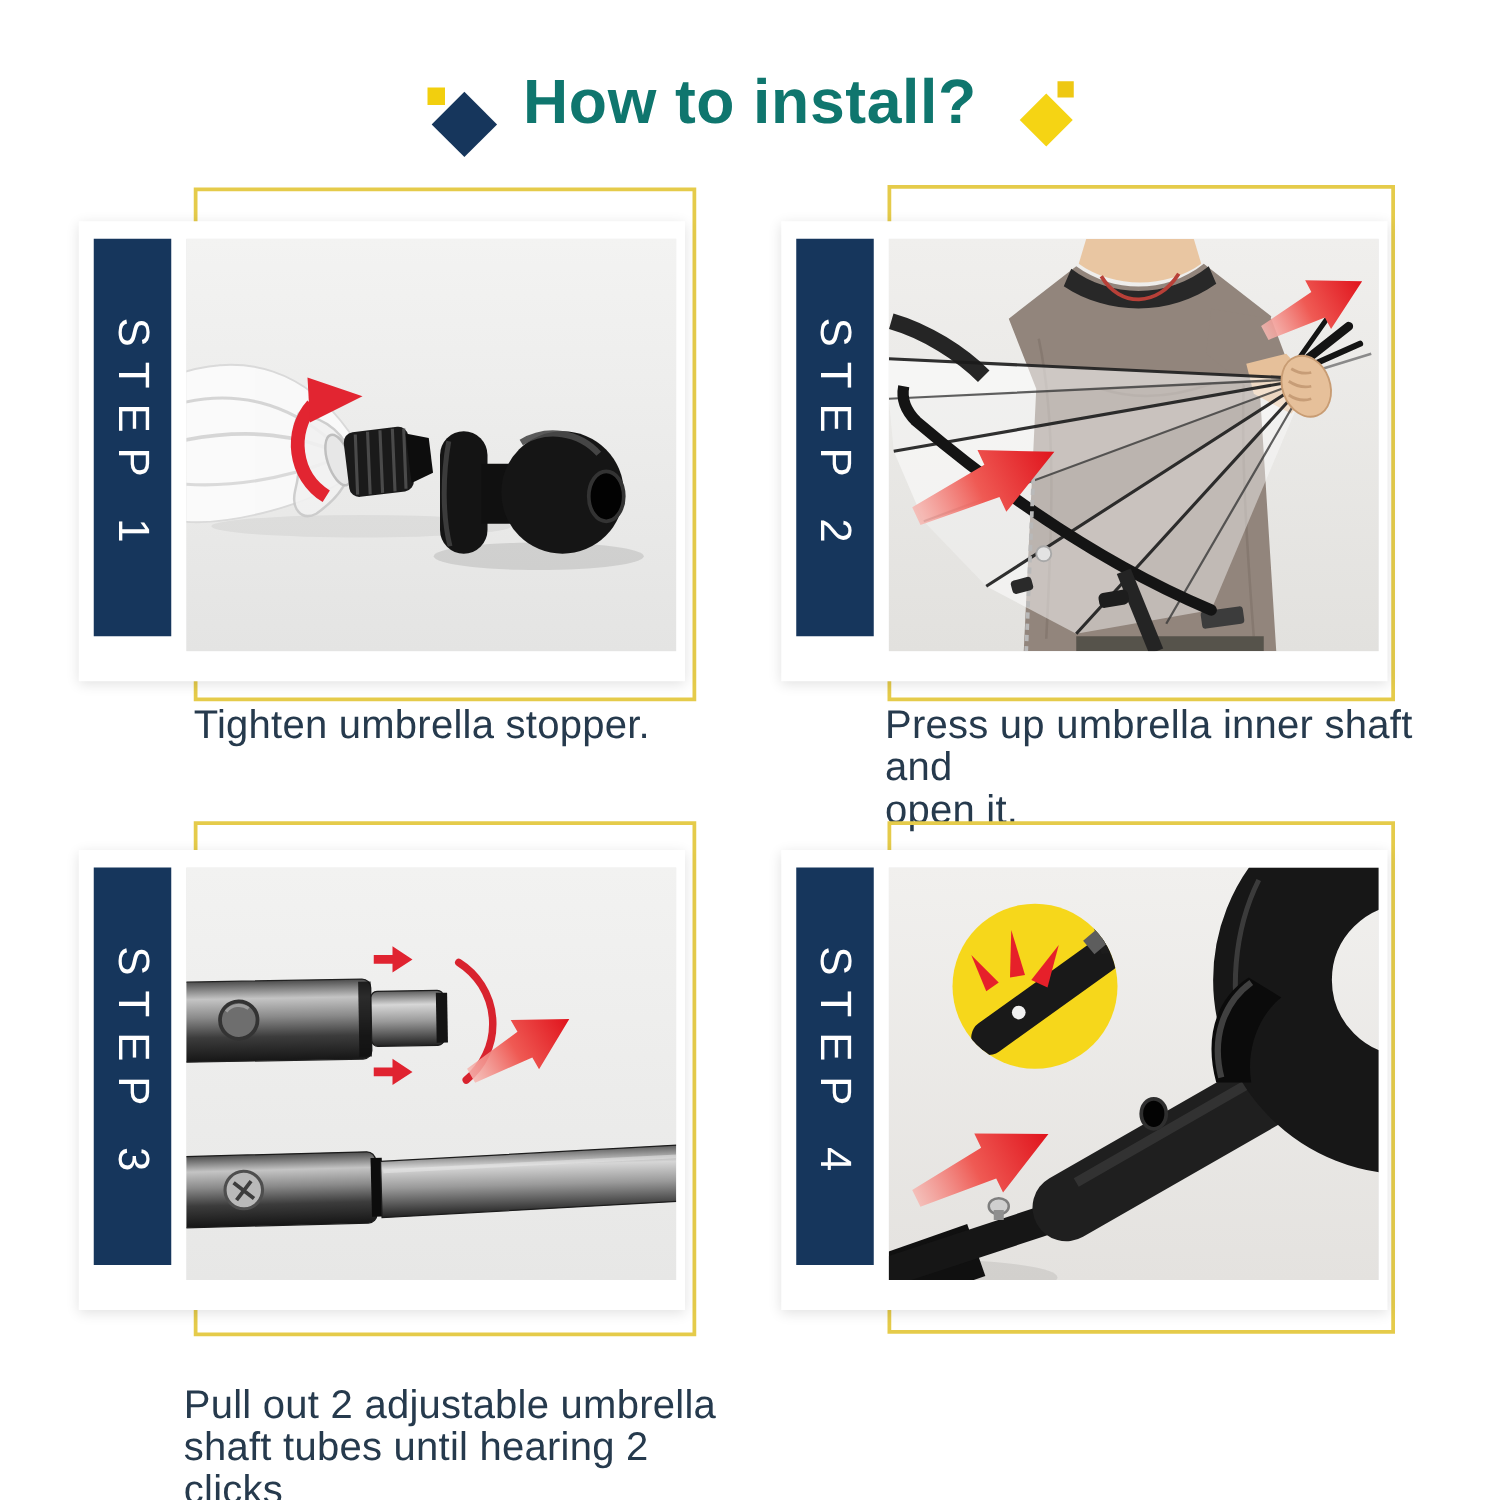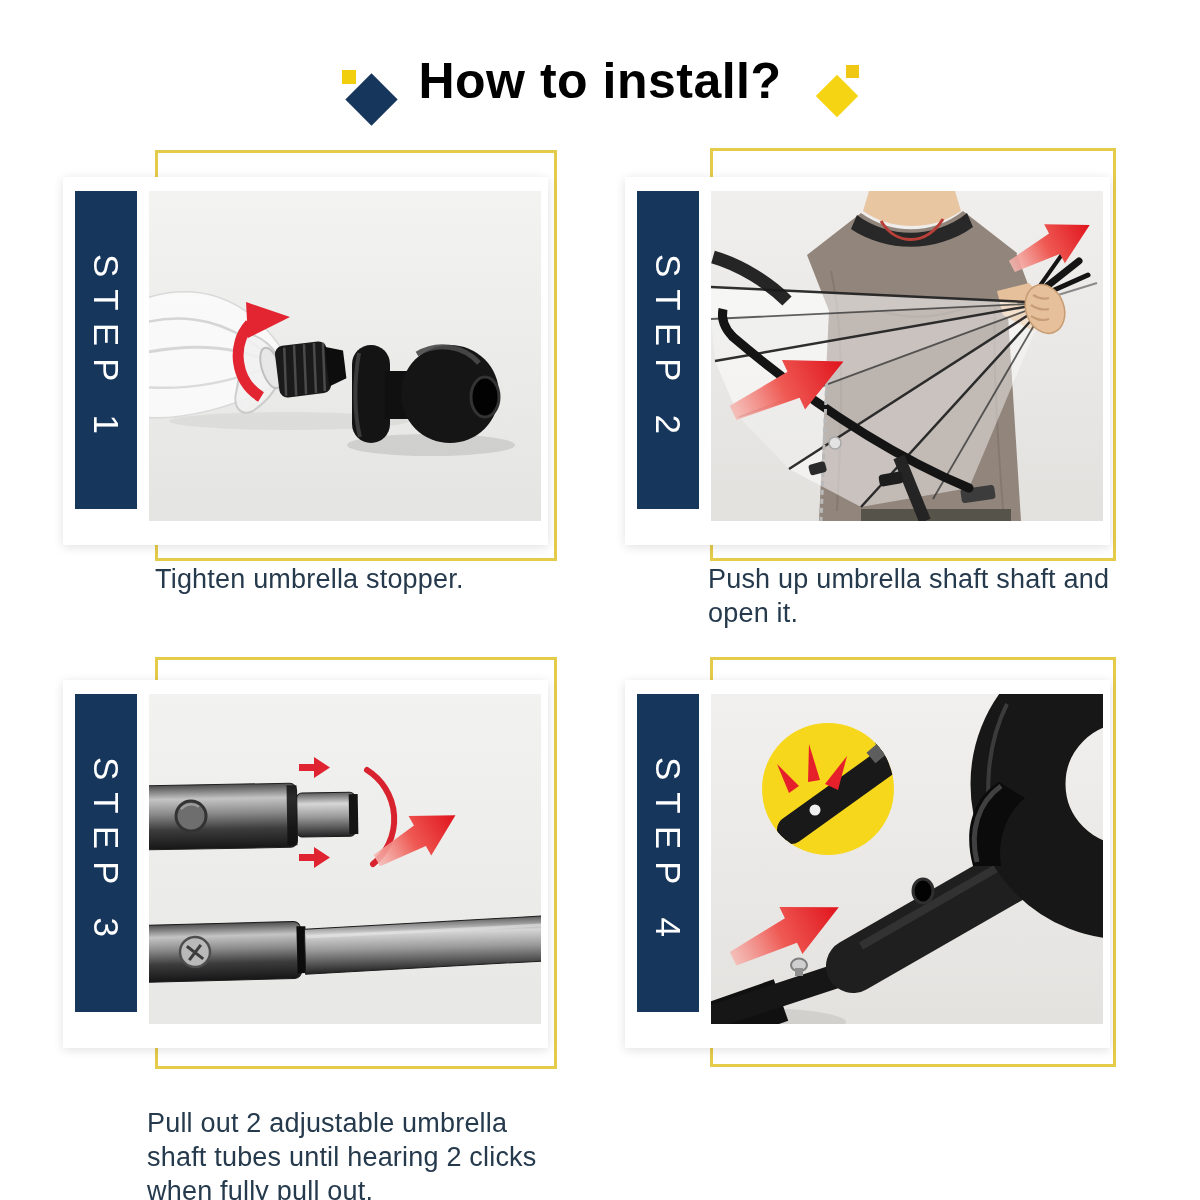--- a/index.html
+++ b/index.html
@@ -1,20 +1,20 @@
 <!DOCTYPE html>
 <html><head>
 <meta charset="utf-8">
 <style>
   html,body{margin:0;padding:0;background:#ffffff;}
   .page{position:relative;width:1200px;height:1200px;background:#fff;overflow:hidden;
         font-family:"Liberation Sans",sans-serif;}
   
   .title-row{position:absolute;left:0;top:52px;width:100%;text-align:center;}
-  .title-row h1{margin:0;font-size:50px;font-weight:bold;color:#000000;letter-spacing:0.5px;}
+  .title-row h1{margin:0;font-size:50px;font-weight:bold;color:#0f766e;letter-spacing:0.5px;}
   .deco{position:absolute;}
   .sq-left{left:342px;top:70px;width:14px;height:14px;background:#f2cf0e;}
   .dia-left{left:353px;top:81px;width:37px;height:37px;background:#16365c;transform:rotate(45deg);}
   .dia-right{left:822px;top:81px;width:30px;height:30px;background:#f5d414;transform:rotate(45deg);}
   .sq-right{left:846px;top:65px;width:13px;height:13px;background:#eec813;}
   
   .panel{position:absolute;width:500px;height:505px;}
   .panel1{left:63px;top:148px;}
   .panel2{left:625px;top:148px;}
   .panel3{left:63px;top:655px;}
@@ -28,21 +28,21 @@
         box-shadow:0 2px 10px rgba(0,0,0,0.12);display:flex;align-items:flex-start;
         padding:14px 0 0 12px;box-sizing:border-box;}
   .panel1 .card,.panel2 .card{top:29px;}
   .panel3 .card,.panel4 .card{top:25px;}
   .step-bar{width:62px;height:318px;background:#16365c;flex:none;
             display:flex;align-items:center;justify-content:center;}
   .step-bar span{writing-mode:vertical-rl;color:#ffffff;font-size:35px;font-weight:400;
                  letter-spacing:12px;white-space:nowrap;}
   .photo{margin-left:12px;width:392px;height:330px;background:#ececec;overflow:hidden;flex:none;}
   .photo svg{display:block;}
-  .caption{position:absolute;margin:0;font-size:27px;line-height:34px;color:#263a4d;
+  .caption{position:absolute;margin:0;font-size:32px;line-height:34px;color:#263a4d;
            white-space:pre-line;letter-spacing:0.2px;}
   .panel1 .caption{left:92px;top:414px;width:400px;}
   .panel2 .caption{left:83px;top:414px;width:450px;}
   .panel3 .caption{left:84px;top:451px;width:440px;}
   .panel4 .caption{left:83px;top:427px;width:492px;}
 </style>
 </head>
 <body>
 
 <div class="page">
@@ -170,21 +170,21 @@
           </g>
           <g transform="translate(290,55) rotate(-28) scale(1.05)">
             <polygon points="0,16 46,11 46,1 84,22 46,43 46,33 0,28" fill="url(#b-arrow)"></polygon>
           </g>
           <g transform="translate(10,196) rotate(-25) scale(1.45,1.3)">
             <polygon points="0,16 46,11 46,1 84,22 46,43 46,33 0,28" fill="url(#b-arrow)"></polygon>
           </g>
         </svg>
       </div>
     </div>
-    <p class="caption">Push up umbrella shaft shaft and
+    <p class="caption">Press up umbrella inner shaft and
 open it.</p>
   </section>
 
   <section class="panel panel3">
     <div class="frame"></div>
     <div class="card">
       <div class="step-bar">
         <span>STEP 3</span>
       </div>
       <div class="photo">

